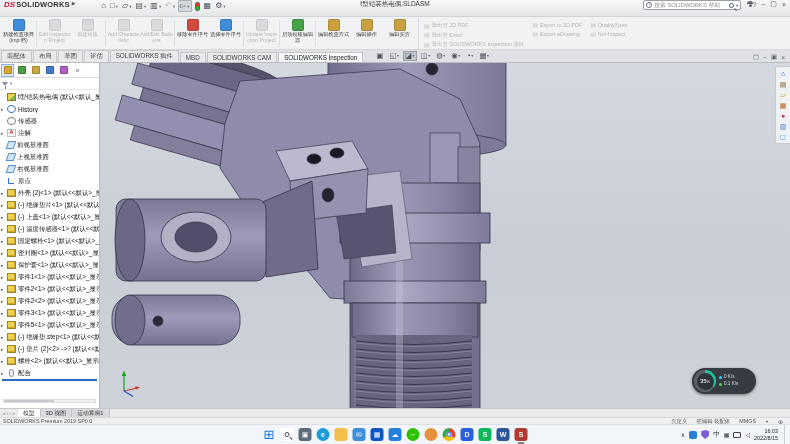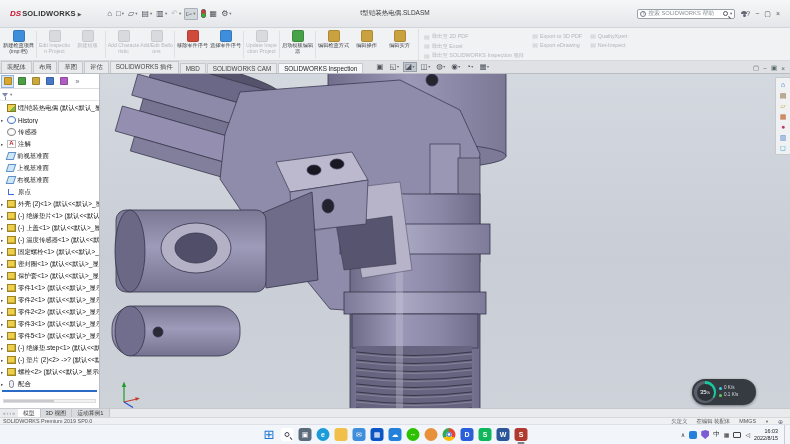--- a/index.html
+++ b/index.html
@@ -1,20 +1,20 @@
 <!DOCTYPE html>
 <html><head>
 <meta charset="utf-8">
 <style>
   *{box-sizing:border-box;margin:0;padding:0;font-family:"Liberation Sans","DejaVu Sans",sans-serif;}
   html,body{width:790px;height:444px;overflow:hidden;background:#e9ebee;}
   .app{width:790px;height:444px;display:flex;flex-direction:column;font-size:7px;color:#333;}
 
   
-  .titlebar{height:28px;flex:none;display:flex;align-items:center;background:linear-gradient(#f6f7f8,#e4e6e9);border-bottom:1px solid #d0d3d7;padding:0 10px;position:relative;z-index:5;}
+  .titlebar{height:17px;flex:none;display:flex;align-items:flex-start;background:linear-gradient(#f6f7f8,#e4e6e9);border-bottom:1px solid #d0d3d7;padding:0 4px;position:relative;z-index:5;}
   .dslogo{color:#c8102e;font-weight:bold;font-style:italic;font-size:8px;margin-right:1px;}
   .appname{font-weight:bold;font-size:7.5px;color:#333;letter-spacing:.2px;}
   .logo-arrow{font-size:5px;color:#555;margin:0 2px;}
   .qat{display:flex;align-items:center;margin-left:22px;gap:1px;}
   .qbtn{height:12px;display:flex;align-items:center;padding:0 1.5px;color:#4a5058;}
   .qbtn .qglyph{font-size:8px;line-height:1;}
   .qbtn.pressed{background:#d3d8dd;border:1px solid #a9b0b8;border-radius:1px;}
   .qbtn.qdis{color:#bcc0c4;}
   .qcaret{font-size:4.5px;color:#777;margin-left:1px;}
   .i-traffic{width:5px;height:9px;border-radius:2px;background:linear-gradient(#d33 0 45%,#2b2 55% 100%);border:1px solid #666;}

